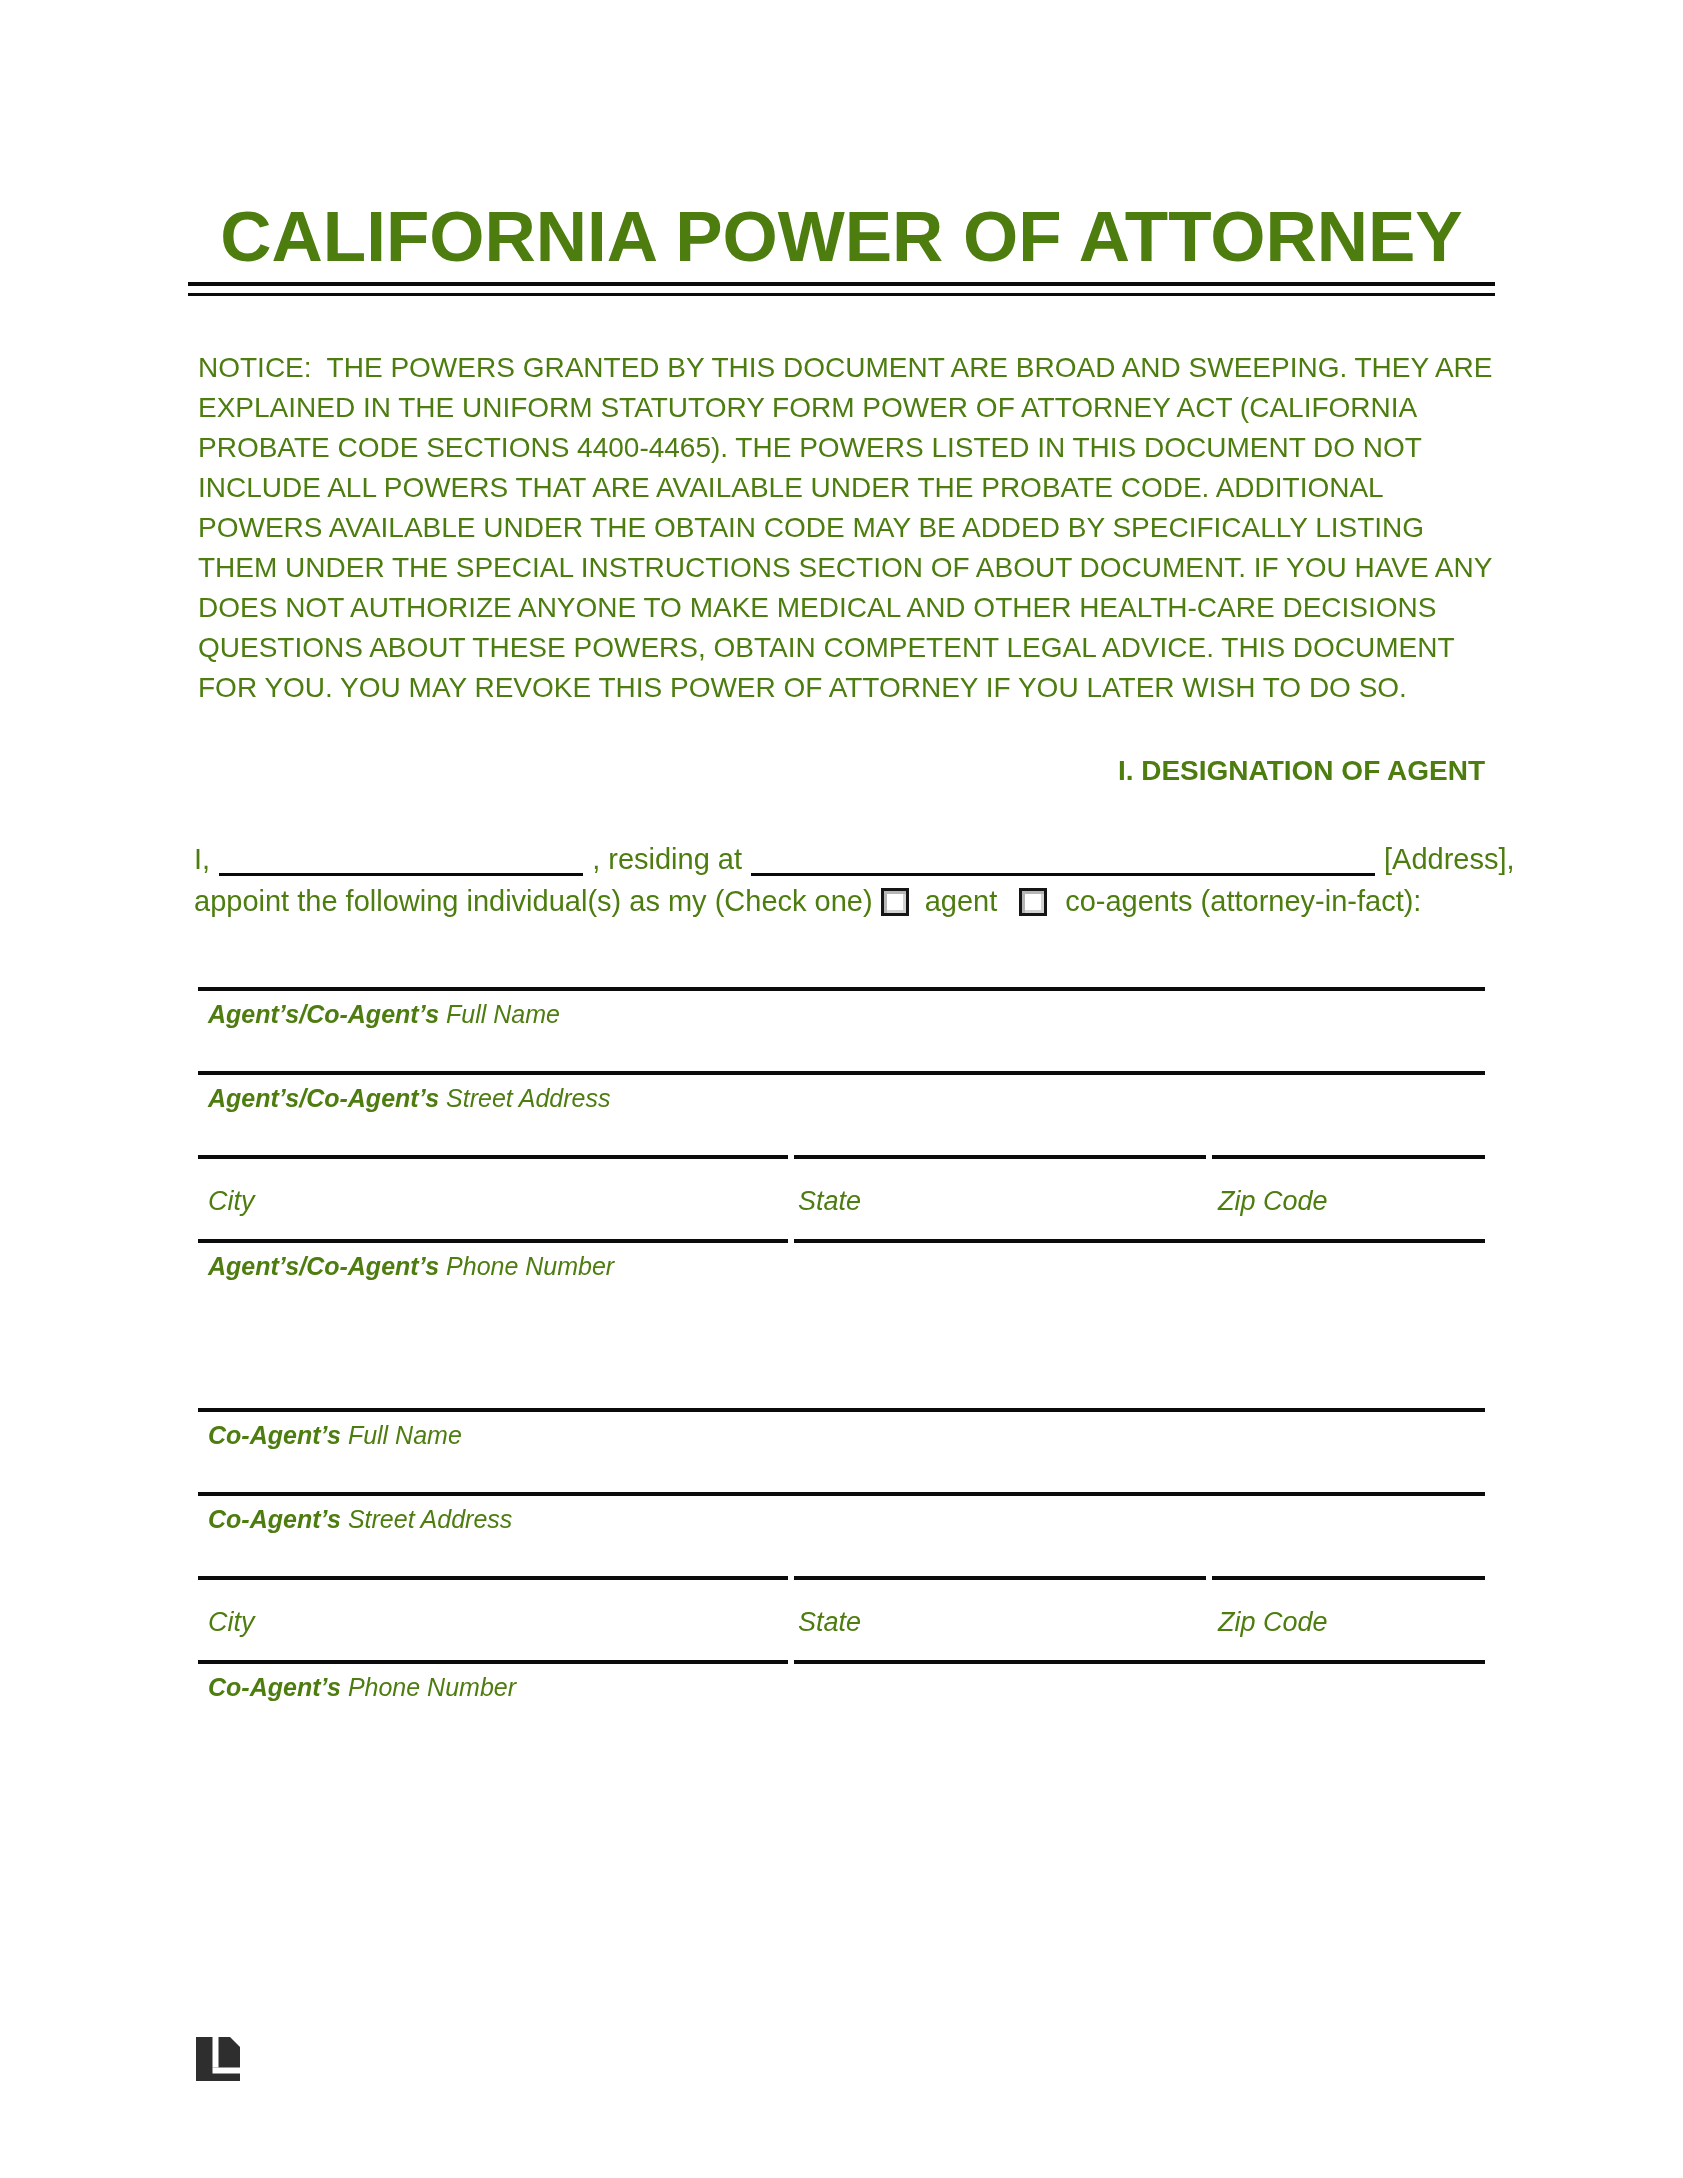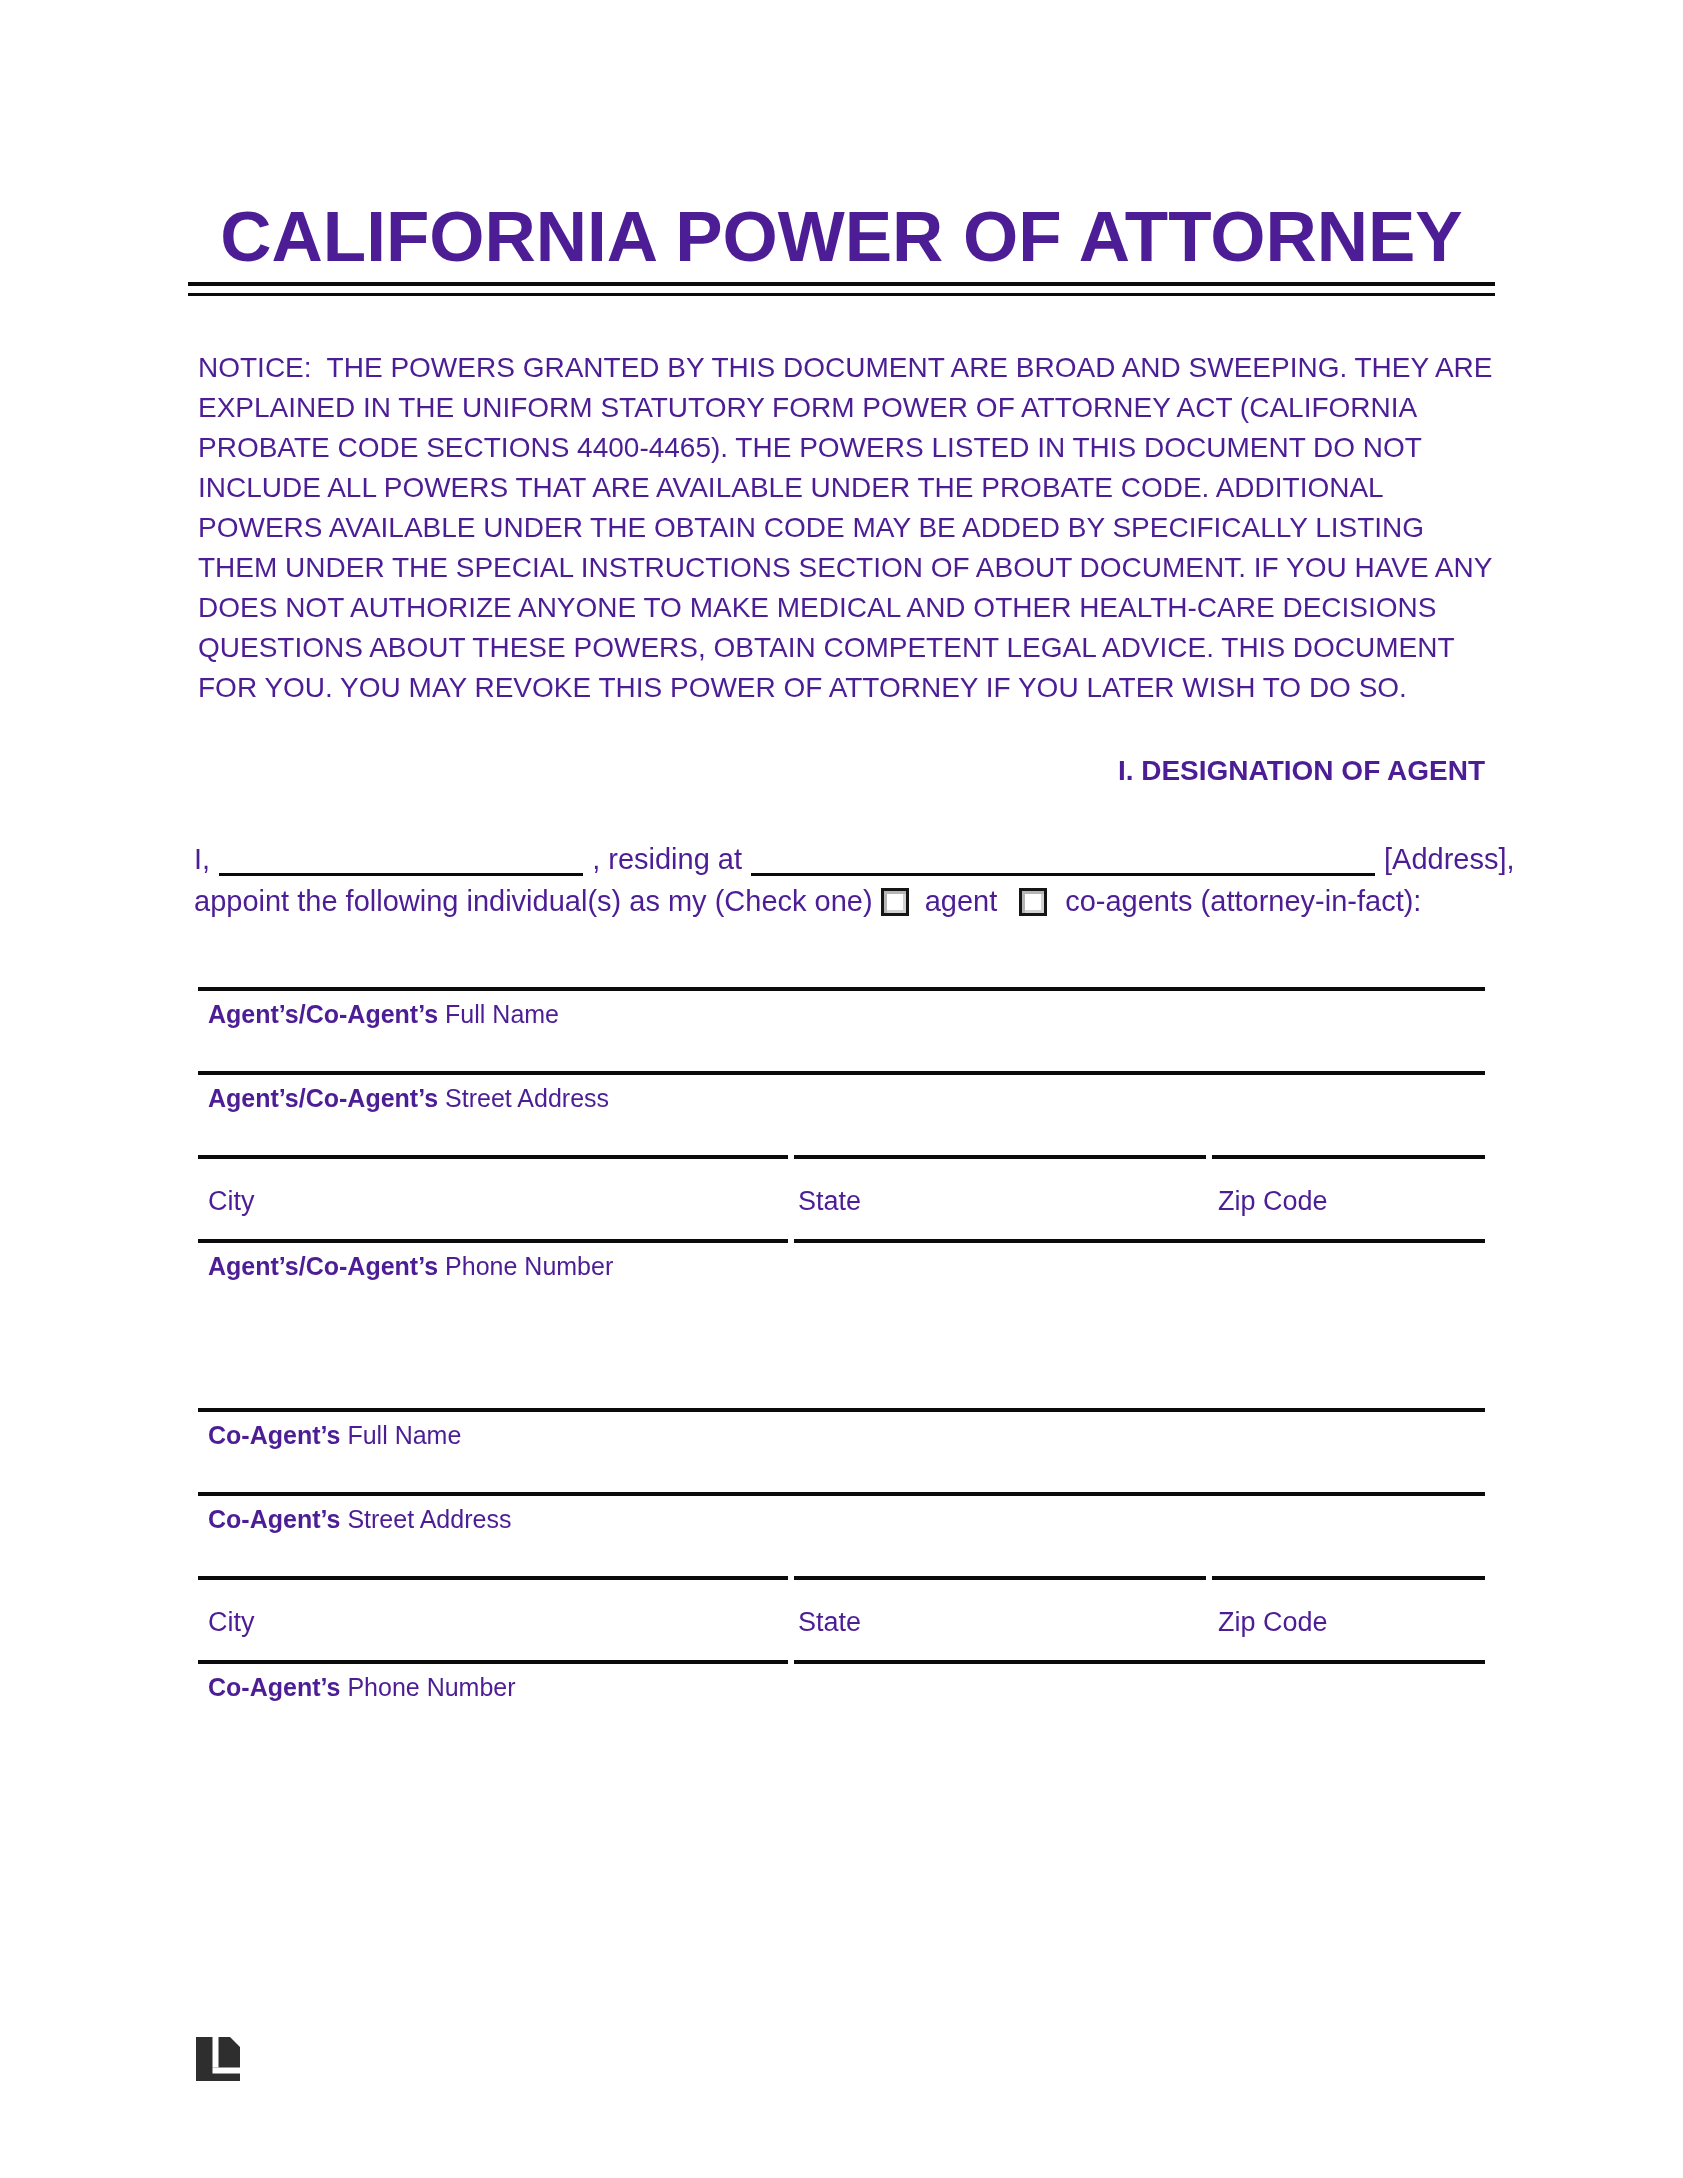--- a/index.html
+++ b/index.html
@@ -1,21 +1,21 @@
 <!DOCTYPE html>
 <html><head>
 <meta charset="utf-8">
 <style>
   html,body{margin:0;padding:0;background:#e8e8e8;}
   .page{
     position:relative;
     width:1683px;height:2178px;
     background:#ffffff;
     font-family:"Liberation Sans", sans-serif;
-    color:#4c1d95;
+    color:#4d7c0f;
     overflow:hidden;
   }
   
   .doc-title{
     position:absolute;top:196px;left:0;width:100%;
     text-align:center;
     font-size:71px;font-weight:bold;letter-spacing:0;
     white-space:nowrap;
   }
   .title-rule{
@@ -51,21 +51,21 @@
   .checkbox{
     display:inline-block;width:28px;height:28px;
     box-sizing:border-box;
     border:3px solid #151515;background:#fff;
     box-shadow:inset 2px 2px 0 1px #b5b5b5, inset -2px -2px 0 1px #d2d2d2;
     vertical-align:-5px;
   }
   .cb-1{margin:0 16px 0 8px;}
   .cb-2{margin:0 18px 0 22px;}
   
-  .rows{position:absolute;left:198px;width:1287px;}
+  .rows{position:absolute;left:198px;width:1287px;font-style:italic;}
   .rows.agent{top:987px;}
   .rows.coagent{top:1408px;}
   .field-row{height:84px;}
   .rule{height:4px;background:#0b0b0b;}
   .rule-split{display:flex;}
   .rule-split .seg{height:4px;background:#0b0b0b;}
   .gap6{width:6px;height:4px;background:#fff;}
   .seg-city{width:590px;}
   .seg-state{width:412px;}
   .seg-zip{flex:1;}

